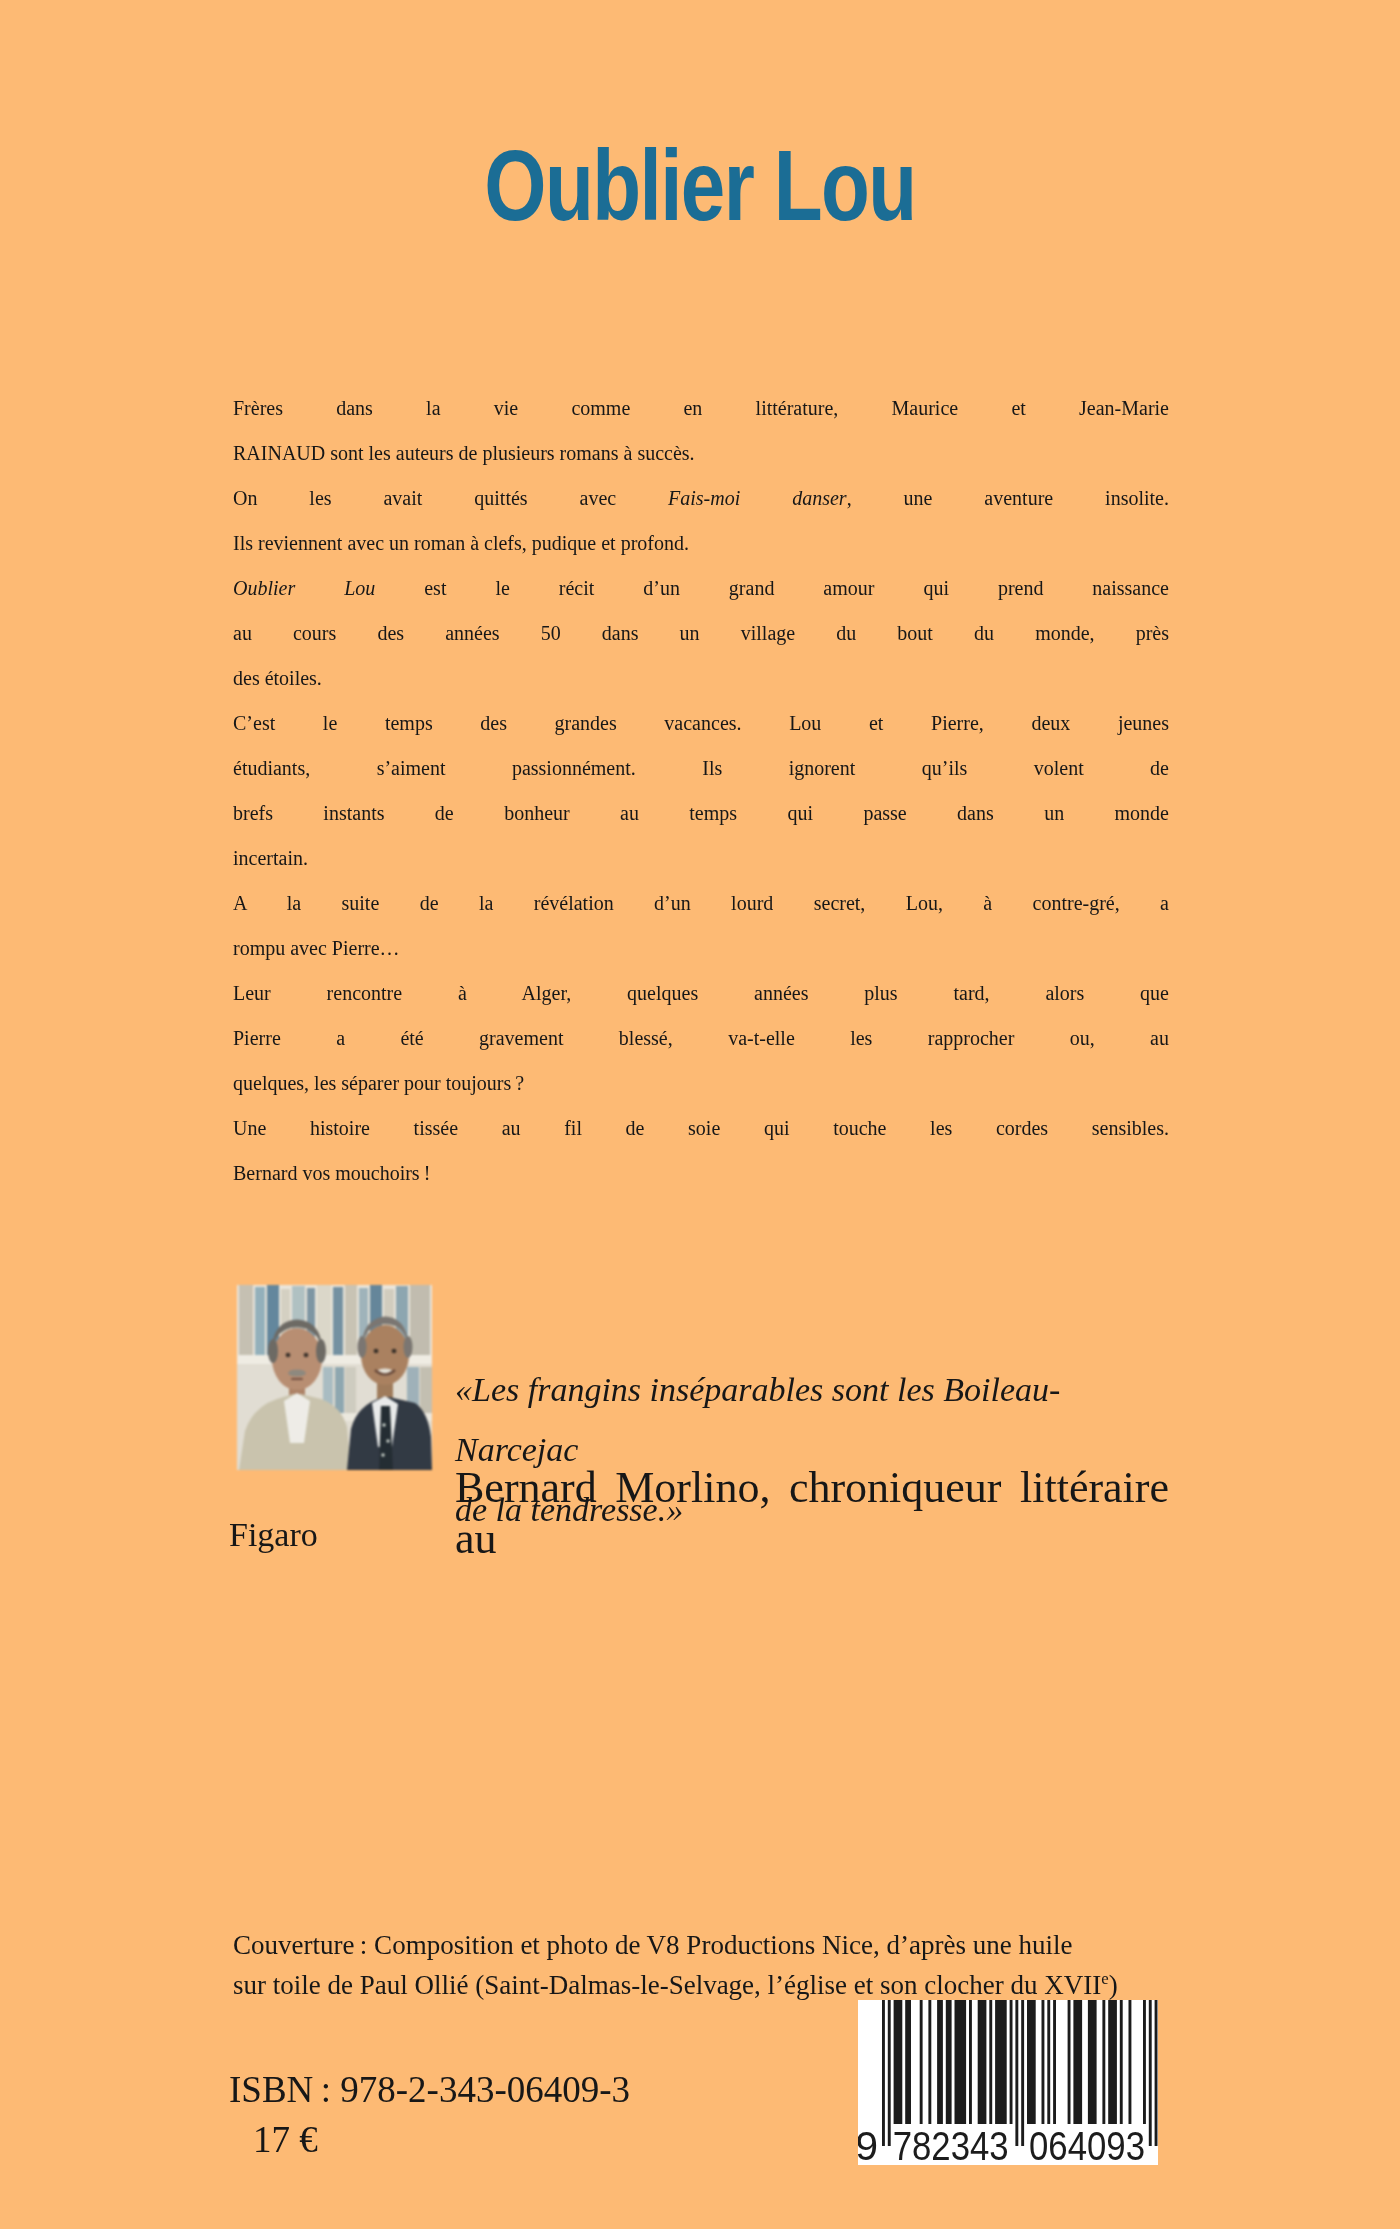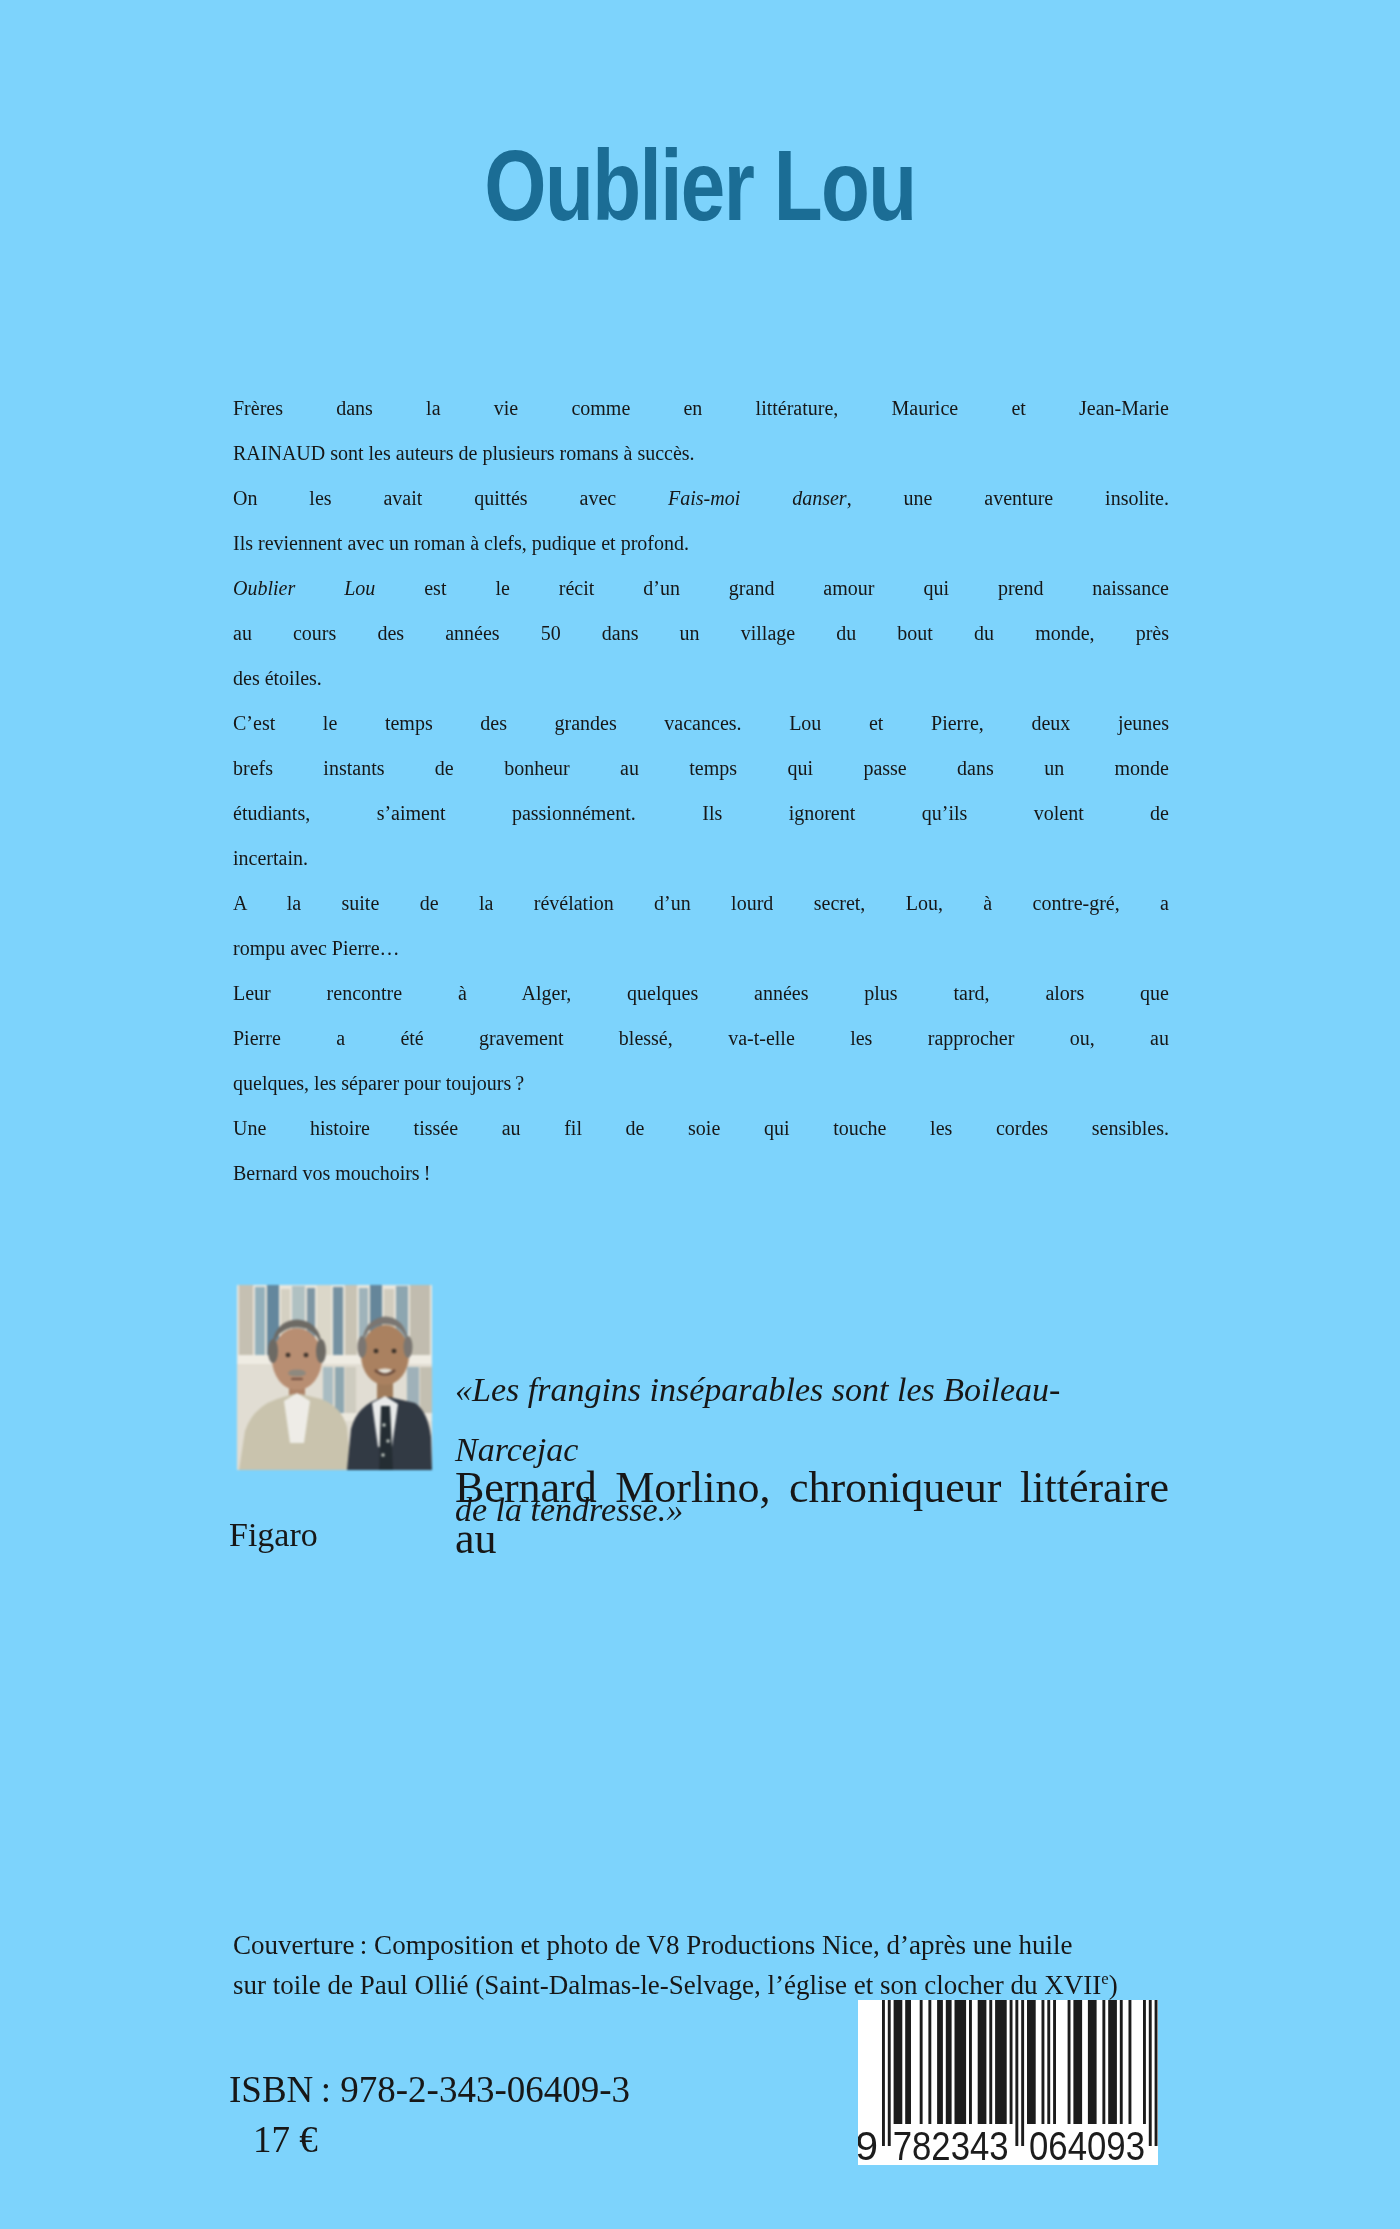--- a/index.html
+++ b/index.html
@@ -1,16 +1,16 @@
 <!DOCTYPE html>
 <html><head>
 <meta charset="utf-8">
 <style>
   html,body{margin:0;padding:0;background:#ffffff;}
-  .page{position:relative;width:1400px;height:2229px;background:#7dd3fc;
+  .page{position:relative;width:1400px;height:2229px;background:#fdba74;
         font-family:"Liberation Serif",serif;color:#171717;overflow:hidden;}
   .title{position:absolute;left:0;top:128px;width:100%;text-align:center;
          font-family:"Liberation Sans",sans-serif;font-weight:700;
          font-size:100px;letter-spacing:-2px;transform:scaleX(0.8);}
   .body-block{position:absolute;left:233px;top:386px;width:936px;
         font-size:20px;line-height:45px;}
   .line{text-align:left;}
   .jl{text-align:justify;text-align-last:justify;}
   .photo{position:absolute;left:237px;top:1285px;width:195px;height:185px;}
   .photo svg{width:100%;height:100%;filter:blur(1.1px) saturate(.85) contrast(.96);}
@@ -35,22 +35,22 @@
 
   <div class="body-block">
       <div class="line jl">Frères dans la vie comme en littérature, Maurice et Jean-Marie</div>
       <div class="line">RAINAUD sont les auteurs de plusieurs romans à succès.</div>
       <div class="line jl">On les avait quittés avec <i>Fais-moi danser</i>, une aventure insolite.</div>
       <div class="line">Ils reviennent avec un roman à clefs, pudique et profond.</div>
       <div class="line jl"><i>Oublier Lou</i> est le récit d’un grand amour qui prend naissance</div>
       <div class="line jl">au cours des années 50 dans un village du bout du monde, près</div>
       <div class="line">des étoiles.</div>
       <div class="line jl">C’est le temps des grandes vacances. Lou et Pierre, deux jeunes</div>
+      <div class="line jl">étudiants, s’aiment passionnément. Ils ignorent qu’ils volent de</div>
       <div class="line jl">brefs instants de bonheur au temps qui passe dans un monde</div>
-      <div class="line jl">étudiants, s’aiment passionnément. Ils ignorent qu’ils volent de</div>
       <div class="line">incertain.</div>
       <div class="line jl">A la suite de la révélation d’un lourd secret, Lou, à contre-gré, a</div>
       <div class="line">rompu avec Pierre…</div>
       <div class="line jl">Leur rencontre à Alger, quelques années plus tard, alors que</div>
       <div class="line jl">Pierre a été gravement blessé, va-t-elle les rapprocher ou, au</div>
       <div class="line">quelques, les séparer pour toujours ?</div>
       <div class="line jl">Une histoire tissée au fil de soie qui touche les cordes sensibles.</div>
       <div class="line">Bernard vos mouchoirs !</div>
     </div>
 

